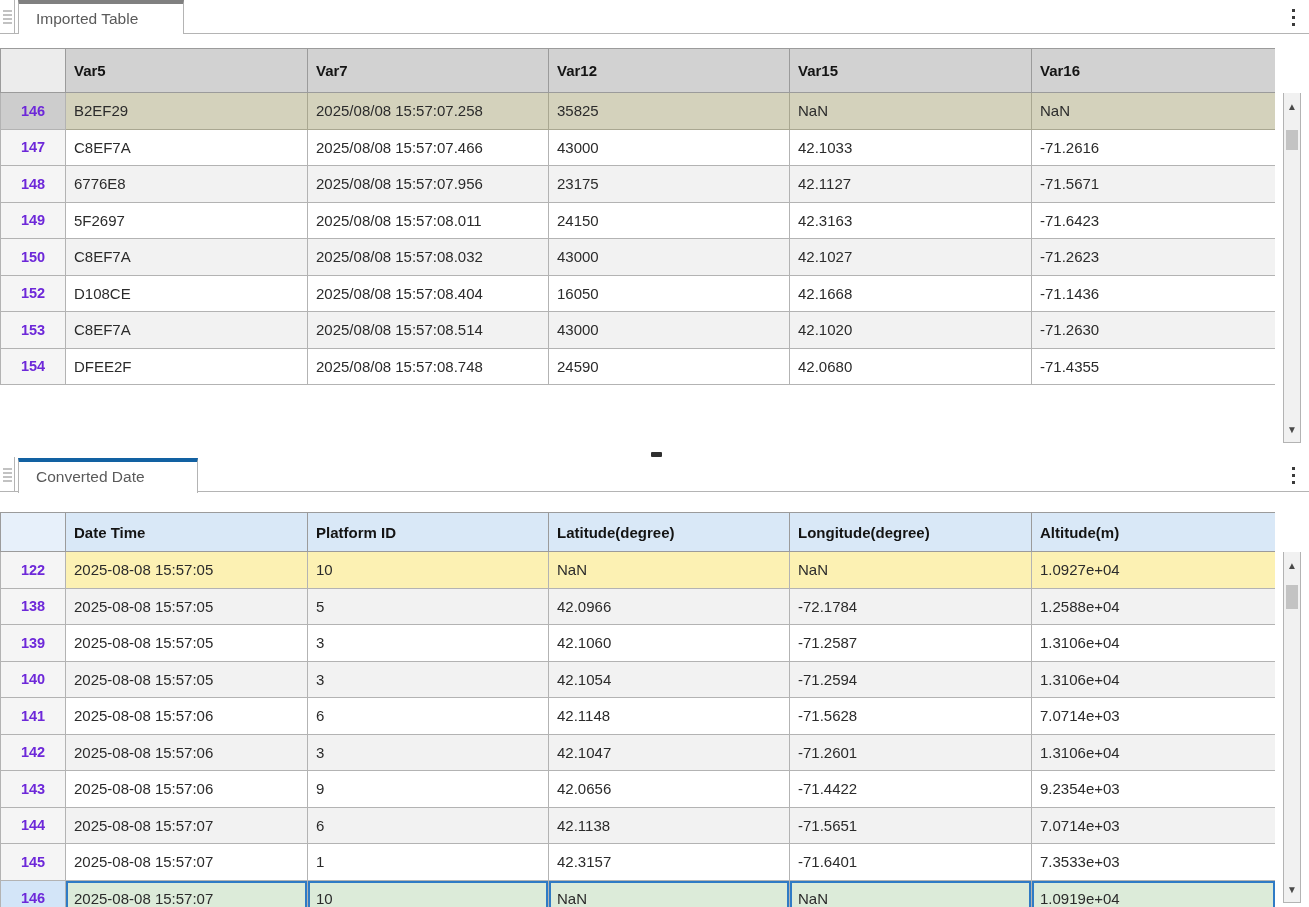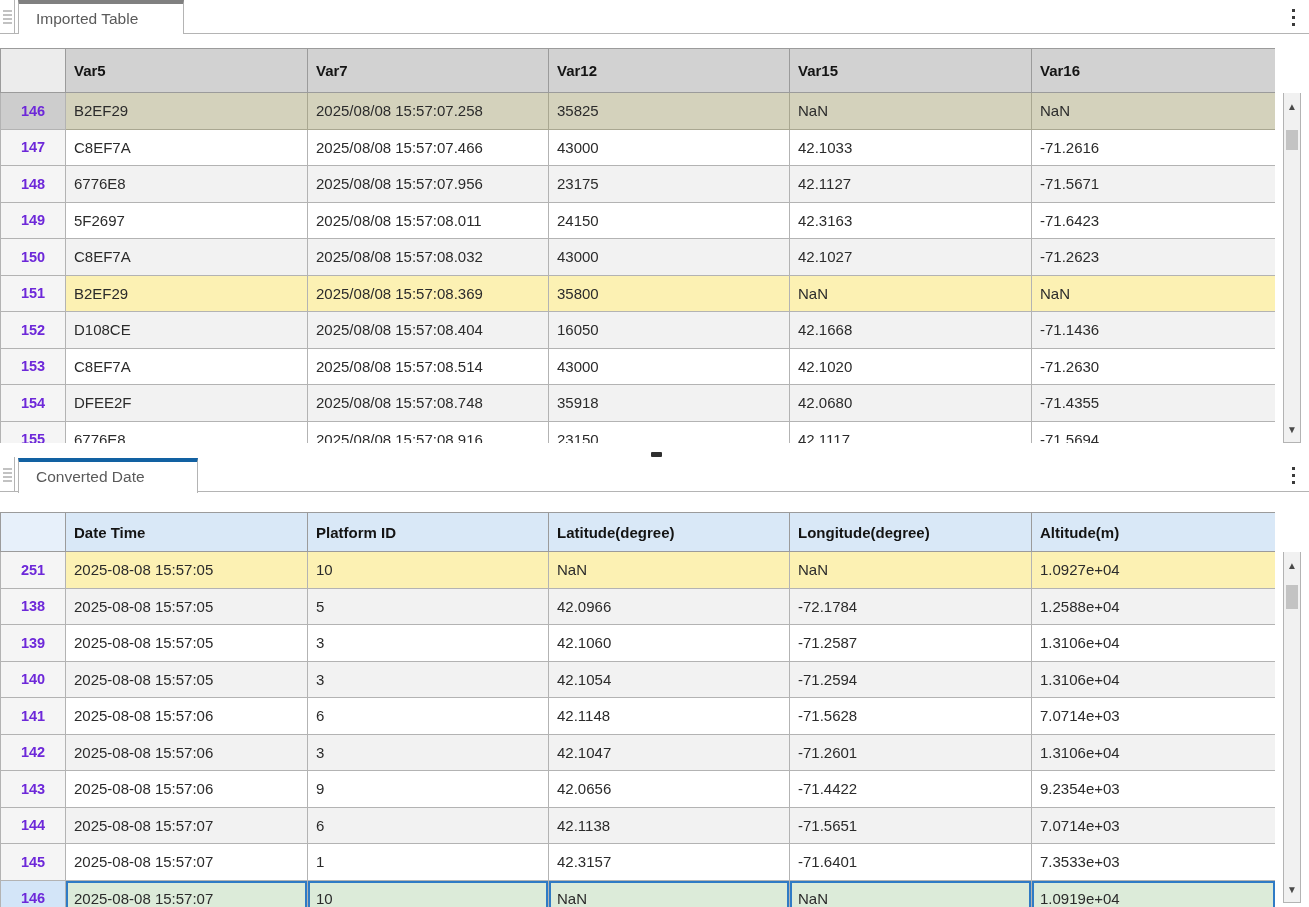--- a/index.html
+++ b/index.html
@@ -135,59 +135,43 @@
           <td>-71.6423</td>
         </tr>
           <tr>
           <th>150</th>
           <td>C8EF7A</td>
           <td>2025/08/08 15:57:08.032</td>
           <td>43000</td>
           <td>42.1027</td>
           <td>-71.2623</td>
         </tr>
-          <tr data-hl="yellow">
-          <th>151</th>
-          <td>B2EF29</td>
-          <td>2025/08/08 15:57:08.369</td>
-          <td>35800</td>
-          <td>NaN</td>
-          <td>NaN</td>
-        </tr>
           <tr>
           <th>152</th>
           <td>D108CE</td>
           <td>2025/08/08 15:57:08.404</td>
           <td>16050</td>
           <td>42.1668</td>
           <td>-71.1436</td>
         </tr>
           <tr>
           <th>153</th>
           <td>C8EF7A</td>
           <td>2025/08/08 15:57:08.514</td>
           <td>43000</td>
           <td>42.1020</td>
           <td>-71.2630</td>
         </tr>
           <tr>
           <th>154</th>
           <td>DFEE2F</td>
           <td>2025/08/08 15:57:08.748</td>
-          <td>35918</td>
+          <td>24590</td>
           <td>42.0680</td>
           <td>-71.4355</td>
-        </tr>
-          <tr>
-          <th>155</th>
-          <td>6776E8</td>
-          <td>2025/08/08 15:57:08.916</td>
-          <td>23150</td>
-          <td>42.1117</td>
-          <td>-71.5694</td>
         </tr>
         </tbody>
     </table>
   </div>
 
   <div class="vscroll" style="top:93px; height:350px;">
     <span class="scroll-btn up">▲</span>
     <span class="scroll-thumb" style="top:37px; height:20px;"></span>
     <span class="scroll-btn down">▼</span>
   </div>
@@ -223,21 +207,21 @@
           <th>Date Time</th>
           <th>Platform ID</th>
           <th>Latitude(degree)</th>
           <th>Longitude(degree)</th>
           <th>Altitude(m)</th>
         </tr>
       </thead>
       <tbody>
 
       <tr data-hl="yellow">
-          <th>251</th>
+          <th>122</th>
           <td>2025-08-08 15:57:05</td>
           <td>10</td>
           <td>NaN</td>
           <td>NaN</td>
           <td>1.0927e+04</td>
         </tr>
           <tr>
           <th>138</th>
           <td>2025-08-08 15:57:05</td>
           <td>5</td>

